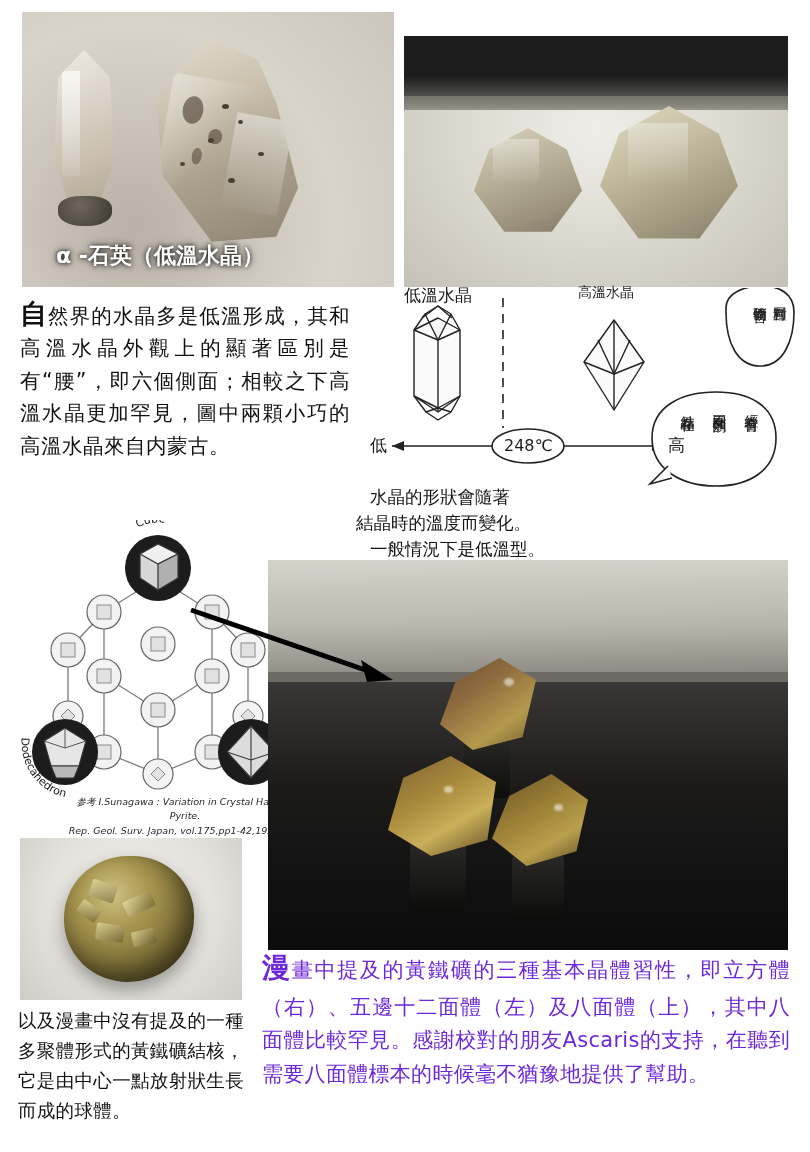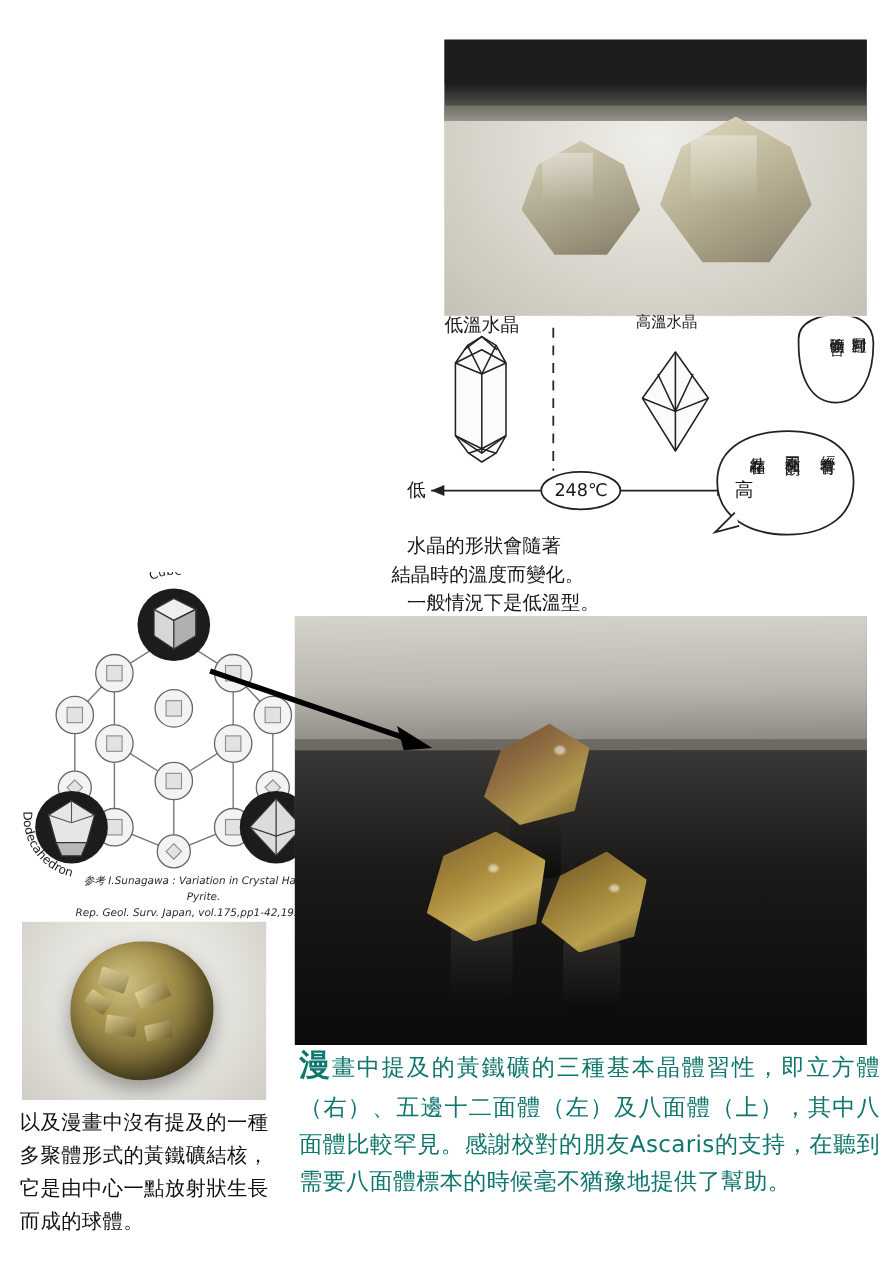--- a/index.html
+++ b/index.html
@@ -252,49 +252,64 @@
     position:absolute;
     left: 18px; top: 1006px; width: 226px;
     font-size: 18.5px;
     line-height: 1.62;
     color:#111;
     letter-spacing:.3px;
     text-align: justify;
   }
   #right-bottom-text {
     position:absolute;
-    left: 272px; top: 946px; width: 528px;
+    left: 262px; top: 946px; width: 528px;
     font-size: 21px;
     line-height: 1.6;
-    color:#0f766e;
+    color:#6d28d9;
     letter-spacing:.3px;
     text-align: justify;
   }
   #right-bottom-text .lead {
     font-size: 28px;
     font-weight: 700;
   }
 </style>
 </head>
 <body>
 
 <div class="page">
 
+  <div class="photo" id="alpha-photo">
+    <div class="crystal-a"></div>
+    <div class="base-a"></div>
+    <div class="crystal-b"></div>
+    <div class="speck" style="left:200px;top:92px;width:7px;height:5px;"></div>
+    <div class="speck" style="left:216px;top:108px;width:5px;height:4px;"></div>
+    <div class="speck" style="left:186px;top:126px;width:6px;height:5px;"></div>
+    <div class="speck" style="left:236px;top:140px;width:6px;height:4px;"></div>
+    <div class="speck" style="left:158px;top:150px;width:5px;height:4px;"></div>
+    <div class="speck" style="left:206px;top:166px;width:7px;height:5px;"></div>
+    <div class="cap" id="alpha-cap">α -石英（低溫水晶）</div>
+  </div>
 
   <div class="photo" id="beta-photo">
     <div class="tray"></div>
     <div class="dark-band"></div>
     <div class="bcrystal1">
       <div class="facet" style="left:18%;top:10%;width:42%;height:44%;"></div>
     </div>
     <div class="bcrystal2">
       <div class="facet" style="left:20%;top:12%;width:44%;height:46%;"></div>
     </div>
   </div>
 
+  <div id="intro-text">
+    <span class="lead">自</span><span>然界的水晶多是低溫形成，其和高溫水晶外觀上的顯著區別是有“腰”，即六個側面；相較之下高溫水晶更加罕見，圖中兩顆小巧的高溫水晶來自内蒙古。</span>
+  </div>
 
   <div id="sketch">
     <svg width="446" height="272" viewBox="0 0 446 272">
 
       <line x1="151" y1="10" x2="151" y2="140" stroke="#222" stroke-width="1.6" stroke-dasharray="9 7"></line>
 
       <g fill="#fbfbfb" stroke="#222" stroke-width="1.4" stroke-linejoin="round">
         <path d="M62 42 L86 30 L108 42 L108 108 L86 124 L62 108 Z"></path>
         <path d="M62 42 L86 52 L108 42"></path>
         <path d="M86 52 L86 124"></path>

